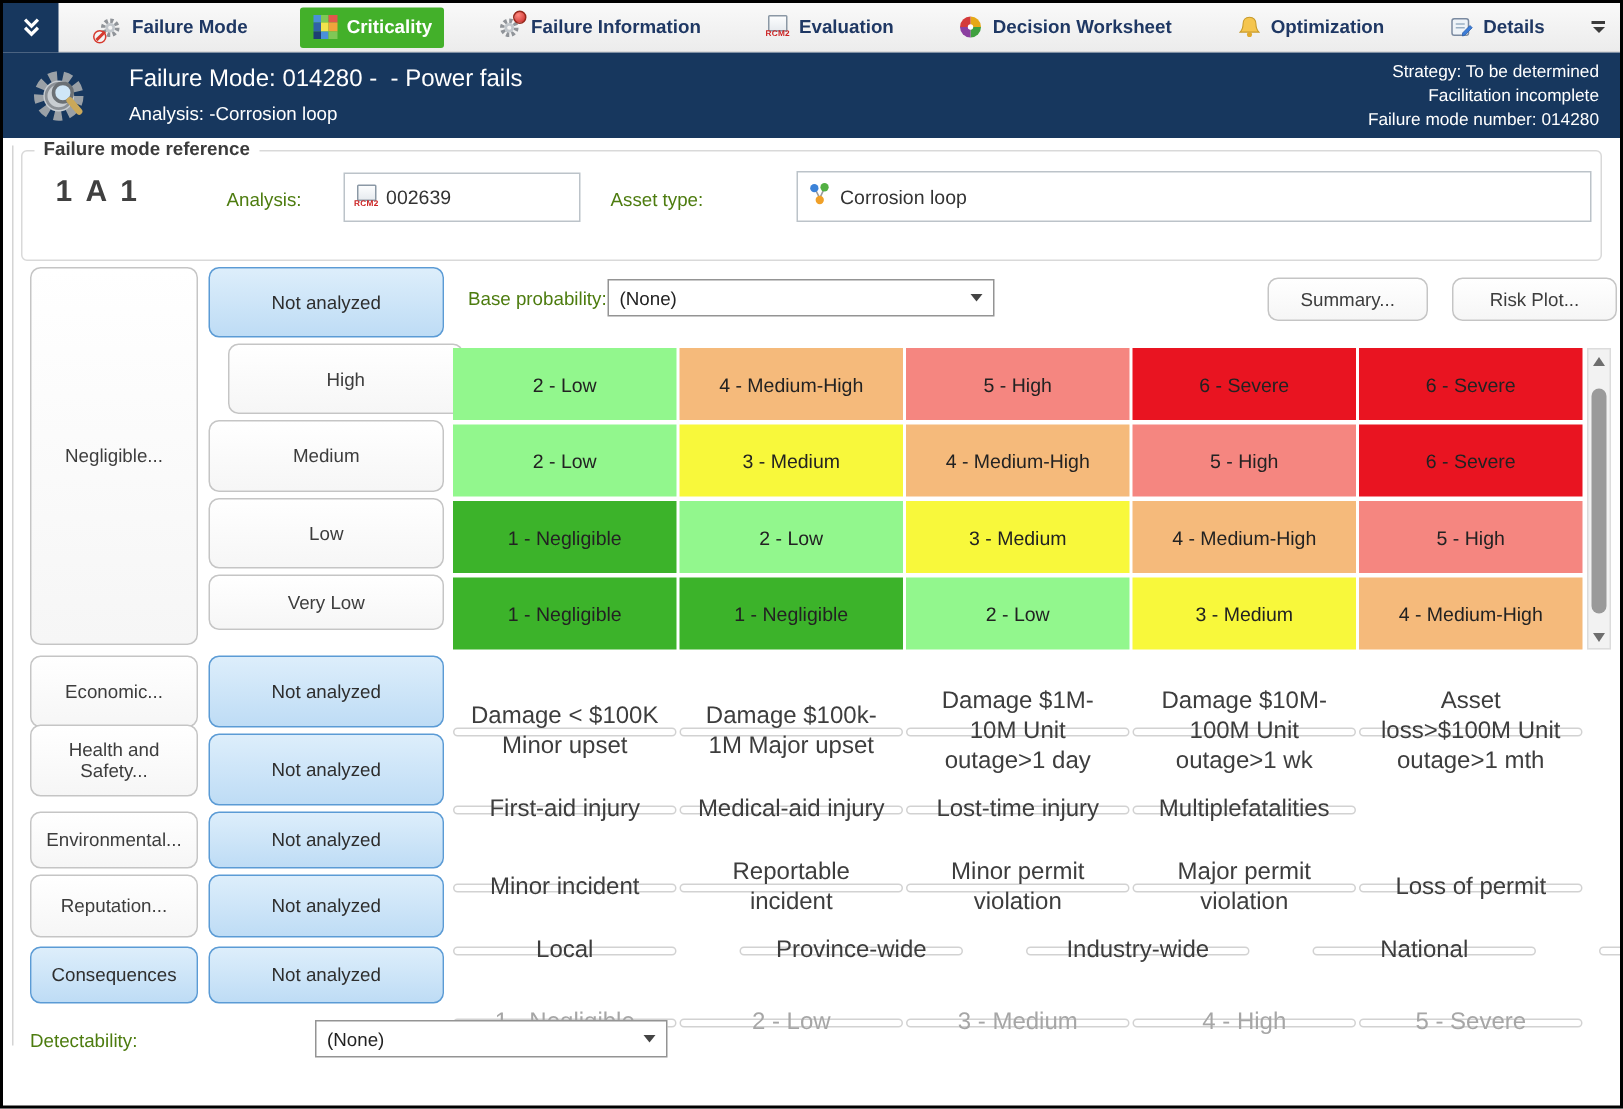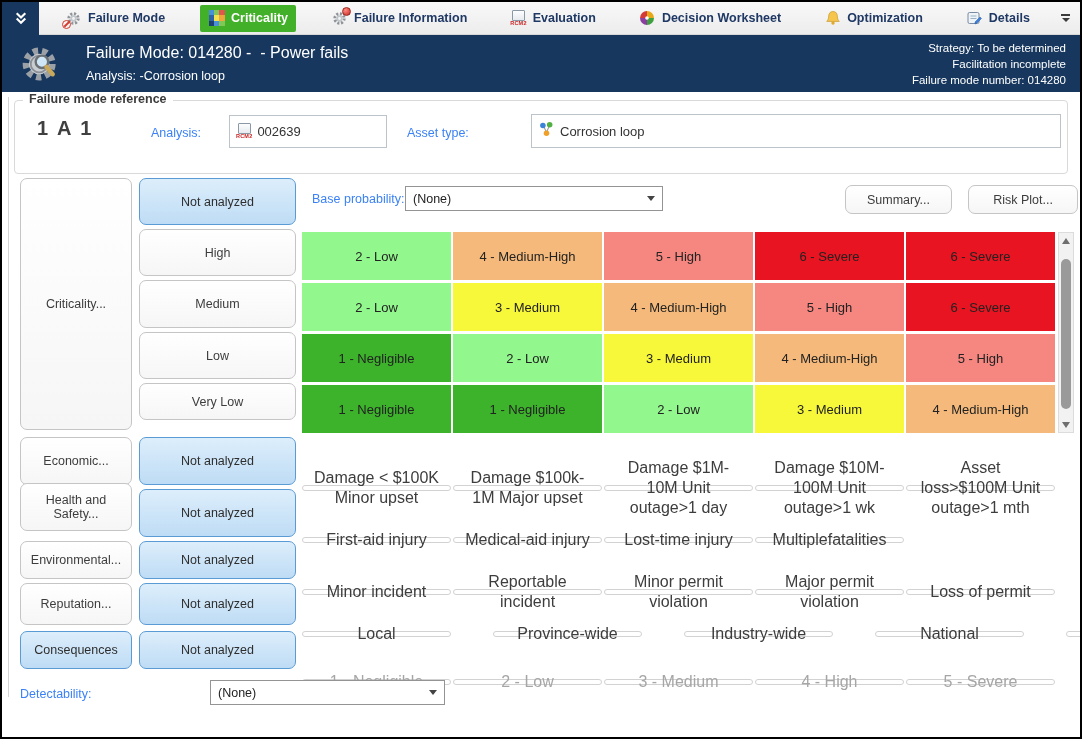--- a/index.html
+++ b/index.html
@@ -45,21 +45,21 @@
   .hdr-status { position:absolute; right:14px; top:5px; text-align:right; font-size:11.5px; line-height:1.4; }
 
   
   .left-rule { position:absolute; left:6px; top:95px; height:600px; width:1px; background:#d4d4d4; }
   .groupbox { position:absolute; left:12px; top:98px; width:1054px; height:74px;
               border:1px solid #d9d9d9; border-radius:4px; }
   .legend { position:absolute; top:-9px; left:8px; background:#fff; padding:0 6px;
             font-size:12.5px; font-weight:bold; color:#3b3b3b; }
   .ref-code { position:absolute; left:22px; top:16px; font-size:20px; font-weight:bold;
               color:#404040; letter-spacing:2px; }
-  .lbl { font-size:12.5px; color:#3b82f6; }
+  .lbl { font-size:12.5px; color:#4d7c0f; }
   .ref-analysis-lbl { position:absolute; left:136px; top:25px; }
   .field { position:absolute; display:flex; align-items:center; gap:5px; padding:0 6px;
            background:#fff; border:1px solid #bcc3c9; font-size:13px; color:#333; }
   .ref-analysis-field { left:214px; top:14px; width:158px; height:33px; }
   .ref-asset-lbl { position:absolute; left:392px; top:25px; }
   .ref-asset-field { left:516px; top:13px; width:530px; height:34px; }
 
   
   .btn-white { background:linear-gradient(#ffffff,#f6f6f6); border:1px solid #c5c5c5;
                border-radius:7px; color:#3d3d3d; display:flex; align-items:center;
@@ -250,24 +250,24 @@
             <line x1="11" y1="4" x2="8" y2="10.5" stroke="#999"></line>
             <circle cx="4.6" cy="4.2" r="2.6" fill="#3b82d8"></circle>
             <circle cx="11" cy="3.6" r="2.6" fill="#52b043"></circle>
             <circle cx="8" cy="11.6" r="2.6" fill="#f0a028"></circle>
           </svg>
       </span>
       <span>Corrosion loop</span>
     </div>
   </div>
 
-  <div class="btn-white abs" style="left:18px; top:176px; width:112px; height:252px;">Criticality...</div>
+  <div class="btn-white abs" style="left:18px; top:176px; width:112px; height:252px;">Negligible...</div>
 
   <div class="btn-blue abs" style="left:137px; top:176px; width:157px; height:47px;">Not analyzed</div>
-  <div class="btn-white abs" style="left:137px; top:227px; width:157px; height:47px;">High</div>
+  <div class="btn-white abs" style="left:150px; top:227px; width:157px; height:47px;">High</div>
   <div class="btn-white abs" style="left:137px; top:278px; width:157px; height:48px;">Medium</div>
   <div class="btn-white abs" style="left:137px; top:330px; width:157px; height:47px;">Low</div>
   <div class="btn-white abs" style="left:137px; top:381px; width:157px; height:37px;">Very Low</div>
 
   <span class="lbl abs" style="left:310px; top:190px;">Base probability:</span>
   <div class="combo" style="left:403px; top:184px; width:258px; height:25px;">
     <span>(None)</span>
     <span class="combo-arrow"></span>
   </div>
   <div class="btn-white abs" style="left:843px; top:183px; width:107px; height:29px;">Summary...</div>

